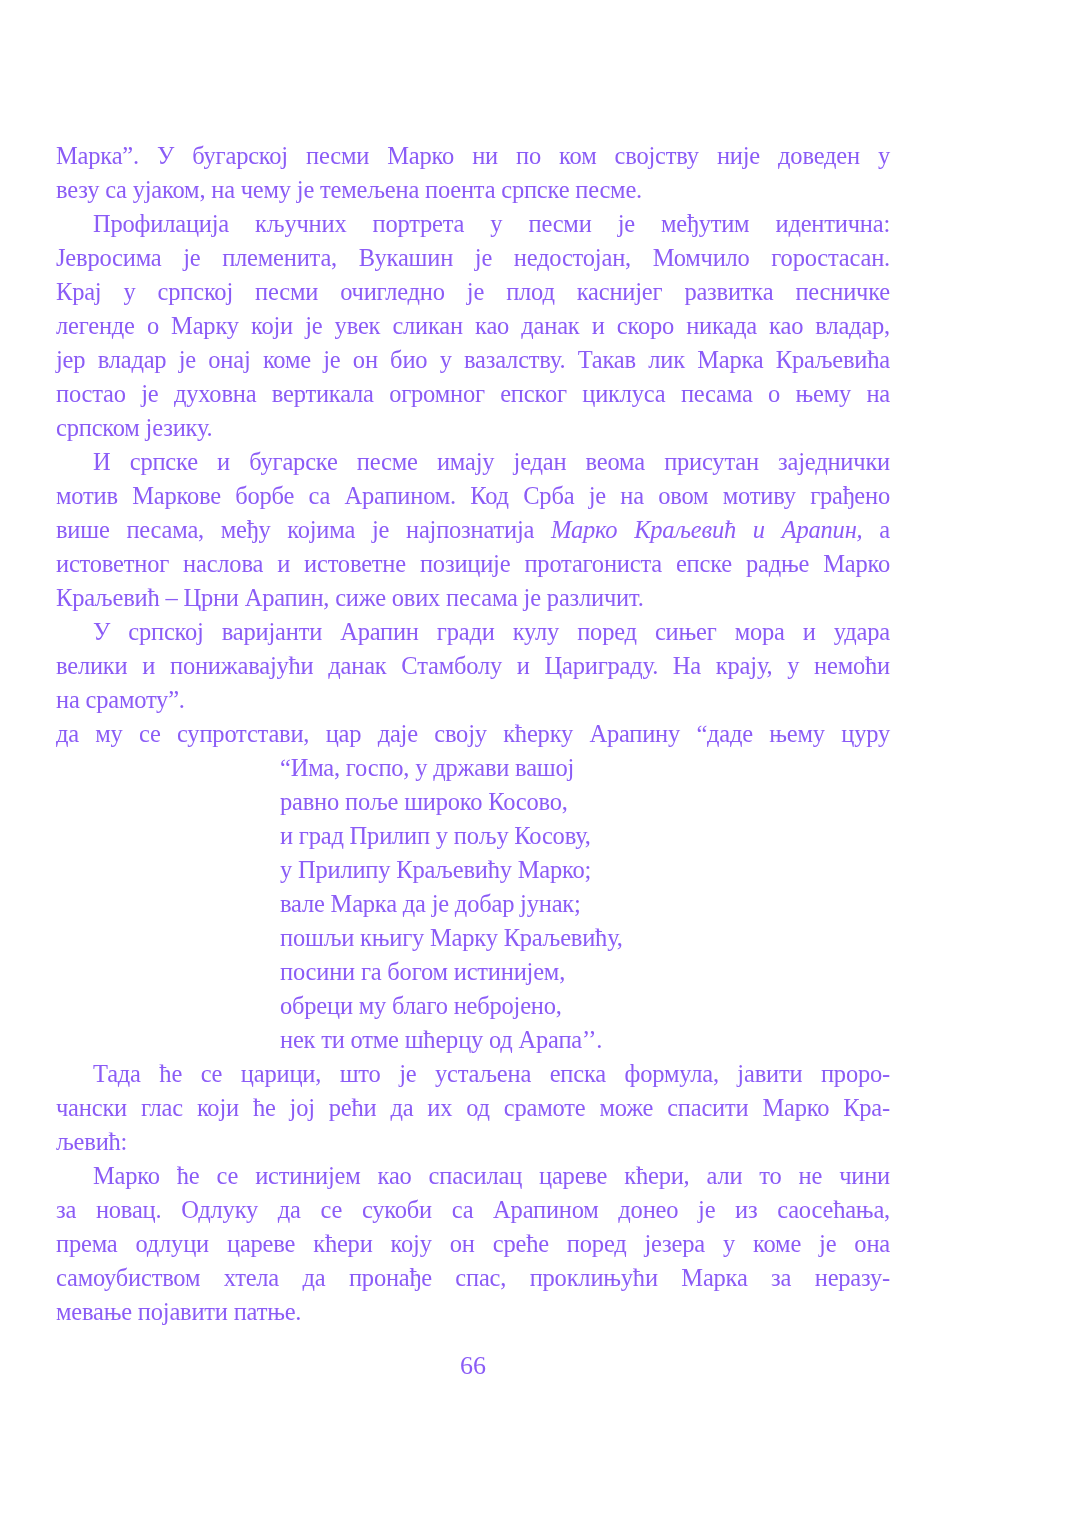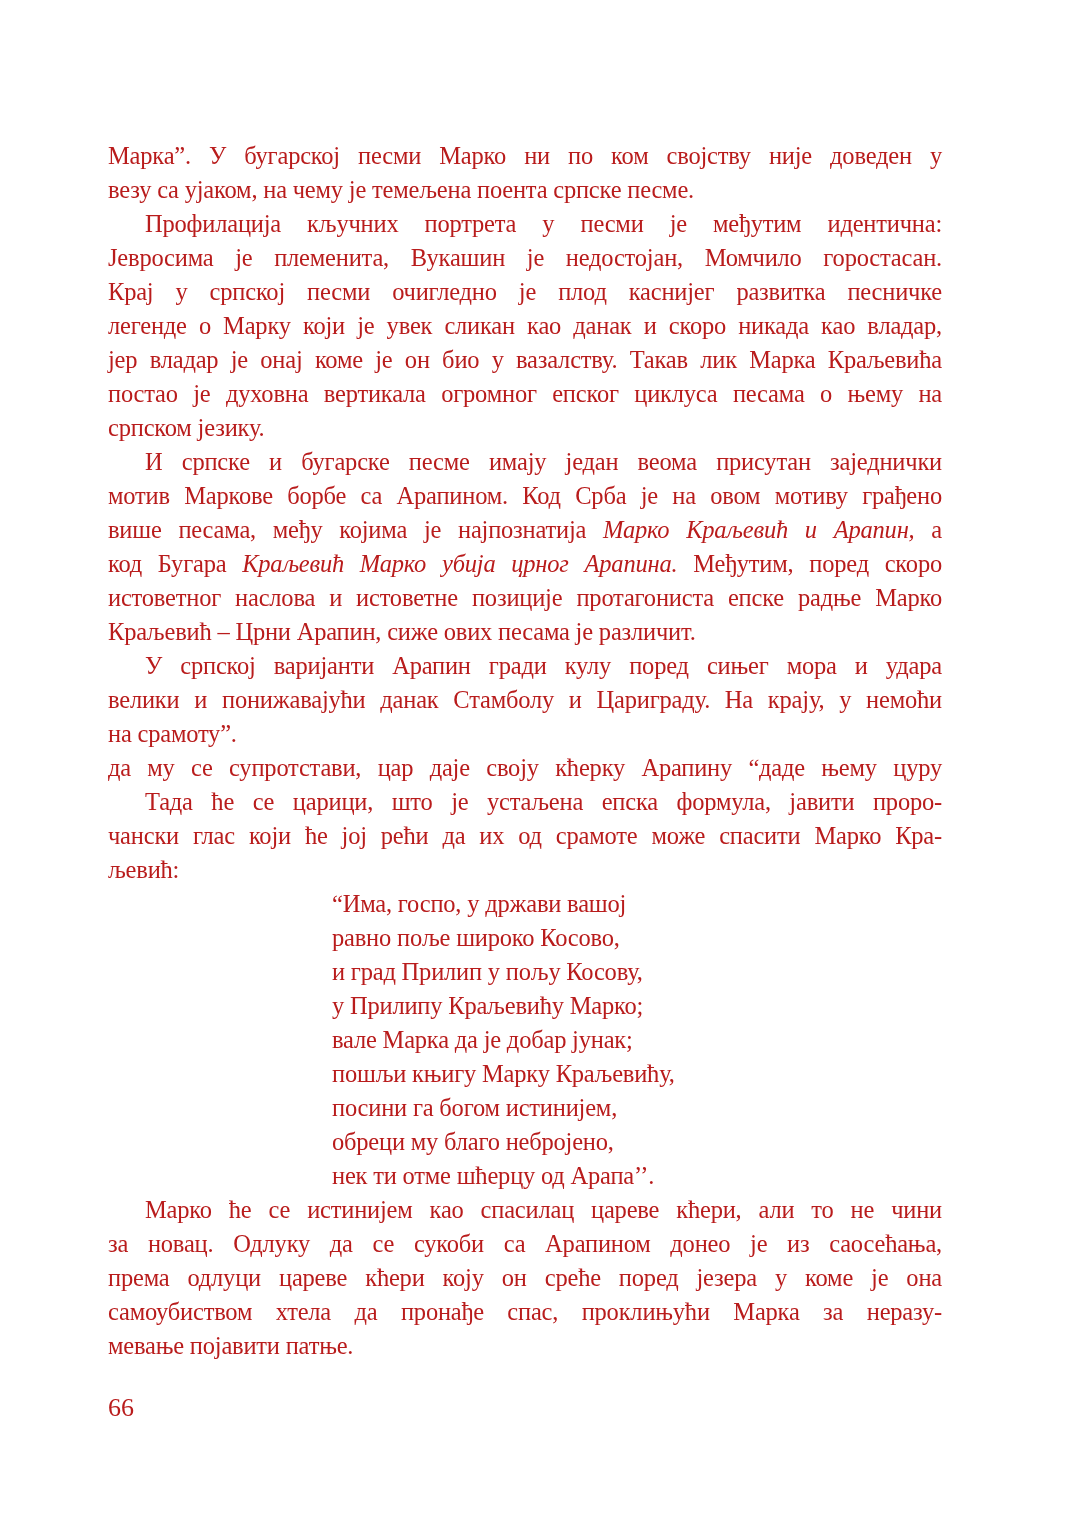--- a/index.html
+++ b/index.html
@@ -6,23 +6,23 @@
     margin: 0;
     padding: 0;
     background: #ffffff;
   }
   .page {
     position: relative;
     width: 1080px;
     height: 1530px;
     background: #ffffff;
     box-sizing: border-box;
-    padding: 139px 108px 0 108px;
+    padding: 139px 108px 0 56px;
     font-family: "Liberation Serif", "DejaVu Serif", serif;
-    color: #b91c1c;
+    color: #8b5cf6;
     overflow: hidden;
   }
   .text-block {
     width: 834px;
     font-size: 24.5px;
     line-height: 34px;
     letter-spacing: -0.2px;
   }
   .block.paragraph .line {
     text-align: justify;
@@ -38,22 +38,23 @@
   .block.verse {
     margin-left: 224px;
   }
   .block.verse .line {
     text-align: left;
   }
   .italic {
     font-style: italic;
   }
   .page-number {
-    margin-top: 28px;
+    margin-top: 20px;
     width: 834px;
+    text-align: center;
     font-size: 26px;
     line-height: 34px;
   }
 </style>
 </head>
 <body>
 
 <div class="page">
   <div class="text-block">
       <div class="block paragraph">
@@ -66,47 +67,46 @@
         <div class="line"><span>Крај у српској песми очигледно је плод каснијег развитка песничке</span></div>
         <div class="line"><span>легенде о Марку који је увек сликан као данак и скоро никада као владар,</span></div>
         <div class="line"><span>јер владар је онај коме је он био у вазалству. Такав лик Марка Краљевића</span></div>
         <div class="line"><span>постао је духовна вертикала огромног епског циклуса песама о њему на</span></div>
         <div class="line last"><span>српском језику.</span></div>
       </div>
       <div class="block paragraph">
         <div class="line indent"><span>И српске и бугарске песме имају један веома присутан заједнички</span></div>
         <div class="line"><span>мотив Маркове борбе са Арапином. Код Срба је на овом мотиву грађено</span></div>
         <div class="line"><span>више песама, међу којима је најпознатија </span><span class="italic">Марко Краљевић и Арапин,</span><span> а</span></div>
-        <div class="line"><span>код Бугара </span><span class="italic">Краљевић Марко убија црног Арапина.</span><span> Међутим, поред скоро</span></div>
         <div class="line"><span>истоветног наслова и истоветне позиције протагониста епске радње Марко</span></div>
         <div class="line last"><span>Краљевић – Црни Арапин, сиже ових песама је различит.</span></div>
       </div>
       <div class="block paragraph">
         <div class="line indent"><span>У српској варијанти Арапин гради кулу поред сињег мора и удара</span></div>
         <div class="line"><span>велики и понижавајући данак Стамболу и Цариграду. На крају, у немоћи</span></div>
         <div class="line last"><span>на срамоту”.</span></div>
         <div class="line"><span>да му се супротстави, цар даје своју кћерку Арапину “даде њему цуру</span></div>
-      </div>
-      <div class="block paragraph">
-        <div class="line indent"><span>Тада ће се царици, што је устаљена епска формула, јавити проро-</span></div>
-        <div class="line"><span>чански глас који ће јој рећи да их од срамоте може спасити Марко Кра-</span></div>
-        <div class="line last"><span>љевић:</span></div>
       </div>
       <div class="block verse">
         <div class="line"><span>“Има, госпо, у држави вашој</span></div>
         <div class="line"><span>равно поље широко Косово,</span></div>
         <div class="line"><span>и град Прилип у пољу Косову,</span></div>
         <div class="line"><span>у Прилипу Краљевићу Марко;</span></div>
         <div class="line"><span>вале Марка да је добар јунак;</span></div>
         <div class="line"><span>пошљи књигу Марку Краљевићу,</span></div>
         <div class="line"><span>посини га богом истинијем,</span></div>
         <div class="line"><span>обреци му благо небројено,</span></div>
         <div class="line"><span>нек ти отме шћерцу од Арапа’’.</span></div>
       </div>
       <div class="block paragraph">
+        <div class="line indent"><span>Тада ће се царици, што је устаљена епска формула, јавити проро-</span></div>
+        <div class="line"><span>чански глас који ће јој рећи да их од срамоте може спасити Марко Кра-</span></div>
+        <div class="line last"><span>љевић:</span></div>
+      </div>
+      <div class="block paragraph">
         <div class="line indent"><span>Марко ће се истинијем као спасилац цареве кћери, али то не чини</span></div>
         <div class="line"><span>за новац. Одлуку да се сукоби са Арапином донео је из саосећања,</span></div>
         <div class="line"><span>према одлуци цареве кћери коју он среће поред језера у коме је она</span></div>
         <div class="line"><span>самоубиством хтела да пронађе спас, проклињући Марка за неразу-</span></div>
         <div class="line last"><span>мевање појавити патње.</span></div>
       </div>
     </div>
   <div class="page-number">66</div>
 </div>
 

